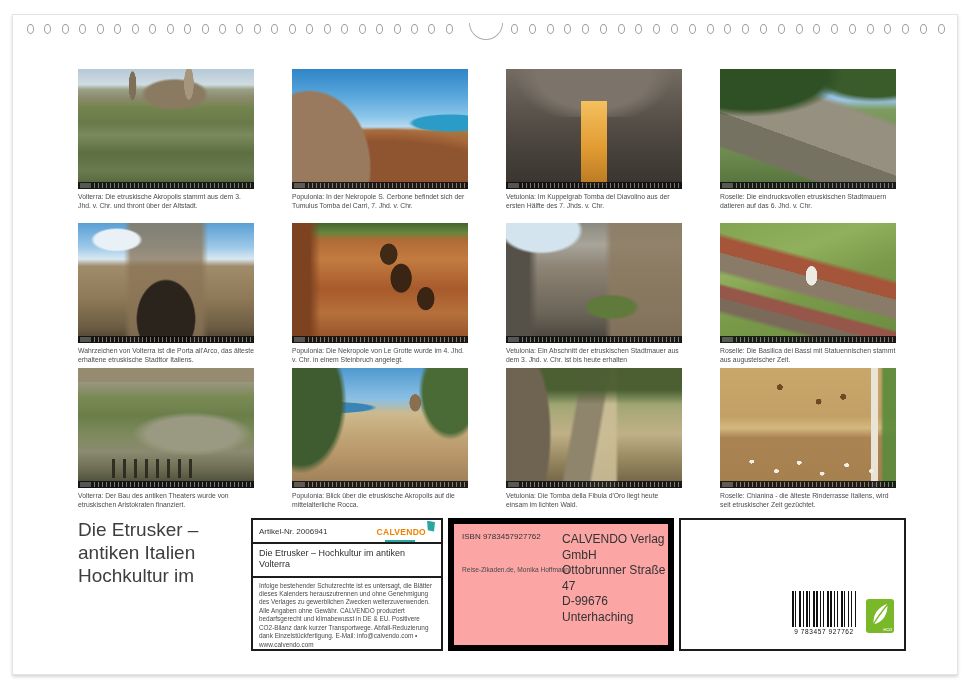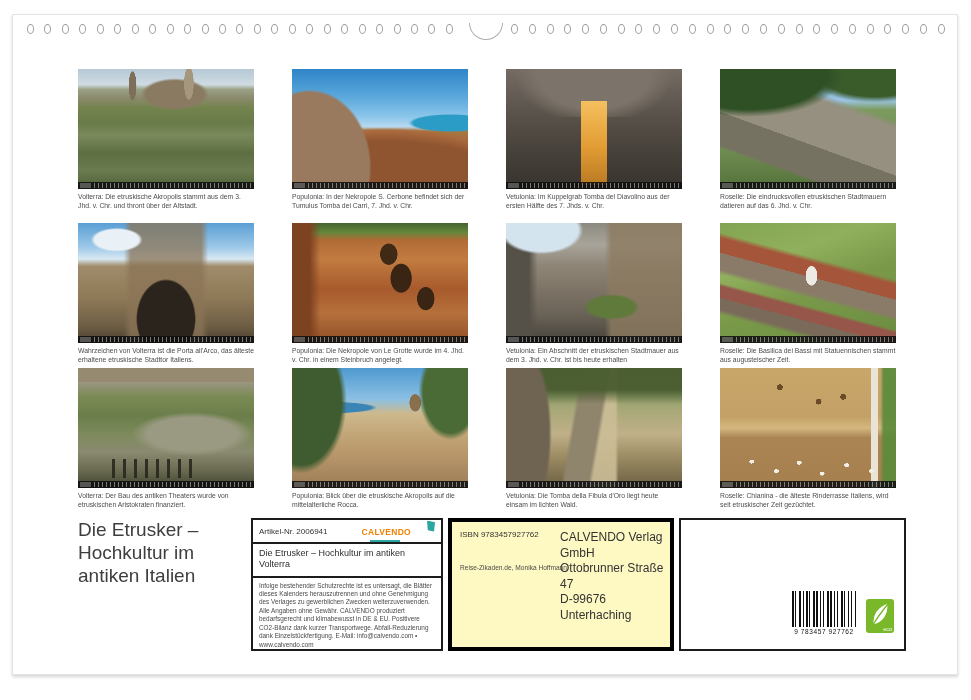--- a/index.html
+++ b/index.html
@@ -113,28 +113,28 @@
     linear-gradient(90deg, rgba(0,0,0,0) 0 86%, #e9e4d6 86% 90%, rgba(0,0,0,0) 90%),
     linear-gradient(90deg, rgba(0,0,0,0) 0 91%, rgba(90,138,58,.9) 93% 100%),
     linear-gradient(180deg,#c9a76b 0%,#c3a065 40%,#d4b87f 50%,#ab8454 58%,#a67f4f 100%); }
 
   
   .big-title { position:absolute; left:65px; top:504px; font-size:19px; line-height:1.2; color:#3e3e3e; }
 
   .boxA { position:absolute; left:238px; top:503px; width:192px; height:133px; border:2px solid #1c1c1c; background:#fff; }
   .boxA .hdr { display:flex; justify-content:space-between; align-items:center; height:24px; padding:0 6px; border-bottom:2px solid #1c1c1c; }
   .artikel { font-size:8px; color:#333; }
-  .brand { display:flex; align-items:flex-start; gap:16px; }
+  .brand { display:flex; align-items:flex-start; gap:1px; }
   .brand-txt { font-size:8.5px; font-weight:bold; letter-spacing:.3px; color:#ef8200; line-height:1; }
   .brand-tag { height:2px; width:30px; background:#2aa7a0; margin-top:1px; margin-left:8px; }
   .brand-flag { width:8px; height:11px; background:#2aa7a0; clip-path:polygon(0 0,100% 15%,88% 100%,10% 88%); }
   .boxA .ttl { padding:4px 6px 5px; border-bottom:2px solid #1c1c1c; font-size:9px; line-height:1.25; color:#2f2f2f; }
   .boxA .legal { padding:4px 6px; font-size:6.4px; line-height:1.32; color:#4a4a4a; }
 
-  .boxB { position:absolute; left:435px; top:503px; width:226px; height:133px; border:4px solid #000000; background:#fef9c3; }
+  .boxB { position:absolute; left:435px; top:503px; width:226px; height:133px; border:6px solid #000000; background:#fca5a5; }
   .isbn { position:absolute; left:8px; top:8px; font-size:8px; color:#333; }
   .publisher { position:absolute; left:108px; top:8px; font-size:12px; line-height:1.3; color:#333; }
   .author { position:absolute; left:8px; top:42px; font-size:6.6px; color:#4a4a4a; }
 
   .boxC { position:absolute; left:666px; top:503px; width:227px; height:133px; border:2px solid #1c1c1c; background:#fff; }
   .barcode-wrap { position:absolute; right:48px; bottom:14px; width:64px; }
   .bars { height:36px; background:
     repeating-linear-gradient(90deg,#111 0 1.5px, #fff 1.5px 3px, #111 3px 4px, #fff 4px 7px, #111 7px 9.5px, #fff 9.5px 10.5px, #111 10.5px 11.5px, #fff 11.5px 14px); }
   .barcode-num { margin-top:1px; font-size:6.5px; letter-spacing:.6px; color:#111; text-align:center; white-space:nowrap; }
   .eco { position:absolute; right:10px; bottom:16px; width:28px; height:34px; background:#79b829; border-radius:3px; }
@@ -273,22 +273,22 @@
     </figure>
     <figure class="cell c4 r3">
       <div class="photo p12">
           <div class="strip"></div>
         </div>
       <figcaption class="caption">Roselle: Chianina - die älteste Rinderrasse Italiens, wird seit etruskischer Zeit gezüchtet.</figcaption>
     </figure>
 
     <div class="big-title">
       <div>Die Etrusker –</div>
+      <div>antiken Italien</div>
       <div>Hochkultur im</div>
-      <div>antiken Italien</div>
     </div>
 
     <div class="boxA">
       <div class="hdr">
         <span class="artikel">Artikel-Nr. 2006941</span>
         <span class="brand">
           <span>
             <span class="brand-txt">CALVENDO</span>
             <span class="brand-tag" style="display:block"></span>
           </span>

